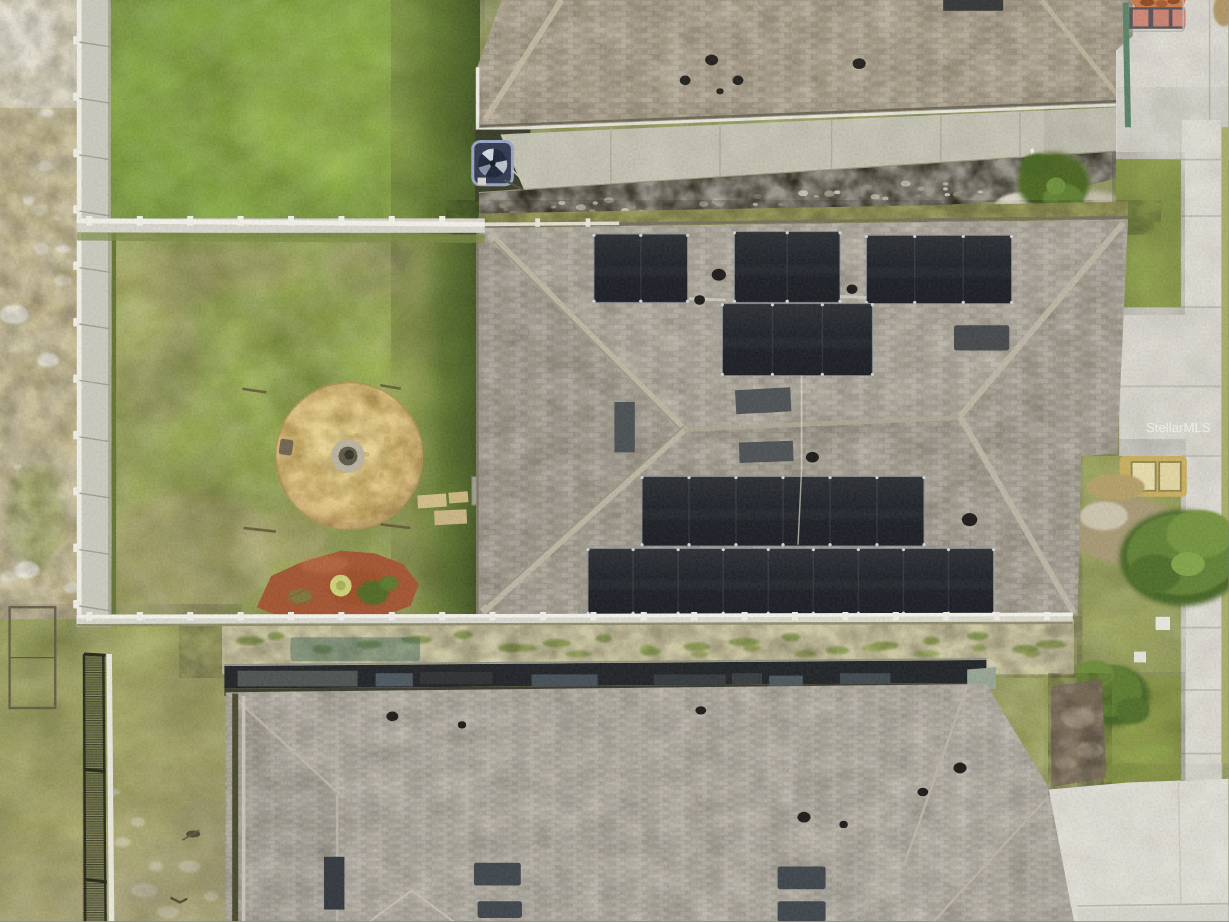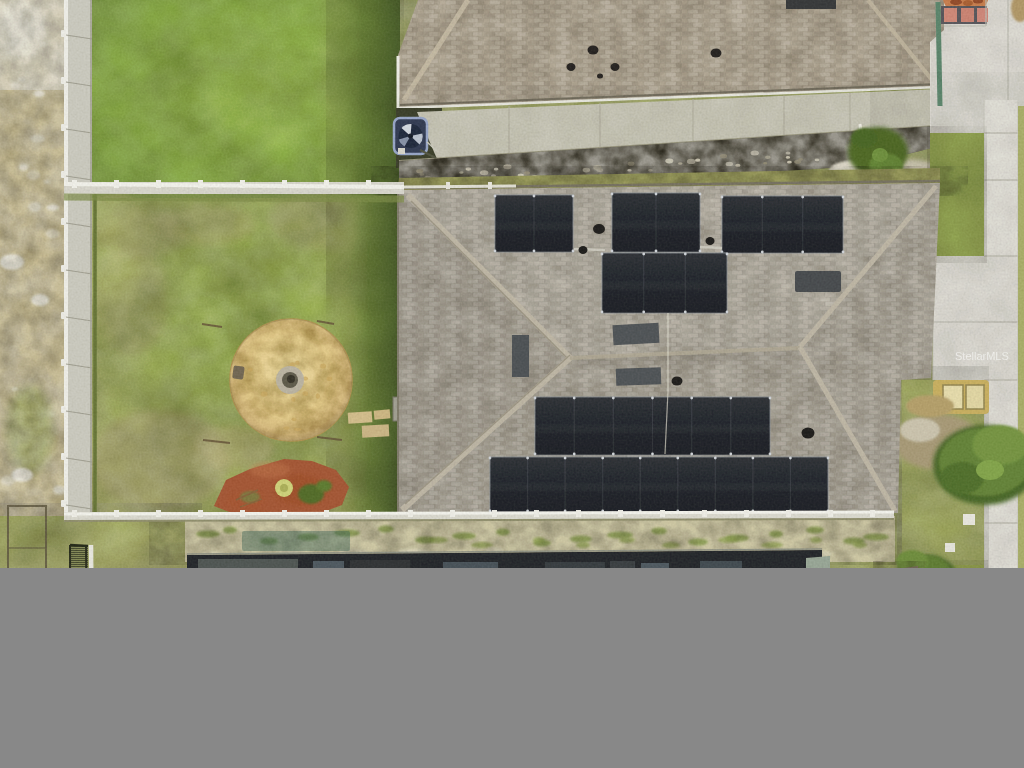--- a/index.html
+++ b/index.html
@@ -1,15 +1,15 @@
 <!DOCTYPE html>
 <html><head><meta charset="utf-8">
 <style>
 html,body{margin:0;padding:0;background:#888;}
-#stage{position:relative;width:1024px;height:568px;overflow:hidden;font-family:"Liberation Sans",sans-serif;filter:saturate(1.07) contrast(1.03);}
+#stage{position:relative;width:1024px;height:768px;overflow:hidden;font-family:"Liberation Sans",sans-serif;filter:saturate(1.07) contrast(1.03);}
 </style></head>
 <body>
 <div id="stage"><svg width="1024" height="768" viewBox="0 0 1024 768">
 <defs>
 <filter id="fBlotch" x="-5%" y="-5%" width="110%" height="110%" color-interpolation-filters="sRGB">
  <feTurbulence type="fractalNoise" baseFrequency="0.014 0.018" numOctaves="4" seed="11" stitchTiles="stitch"></feTurbulence>
  <feColorMatrix type="saturate" values="0"></feColorMatrix>
  <feComponentTransfer>
   <feFuncR type="linear" slope="1.85" intercept="-0.4"></feFuncR>
   <feFuncG type="linear" slope="1.85" intercept="-0.4"></feFuncG>

